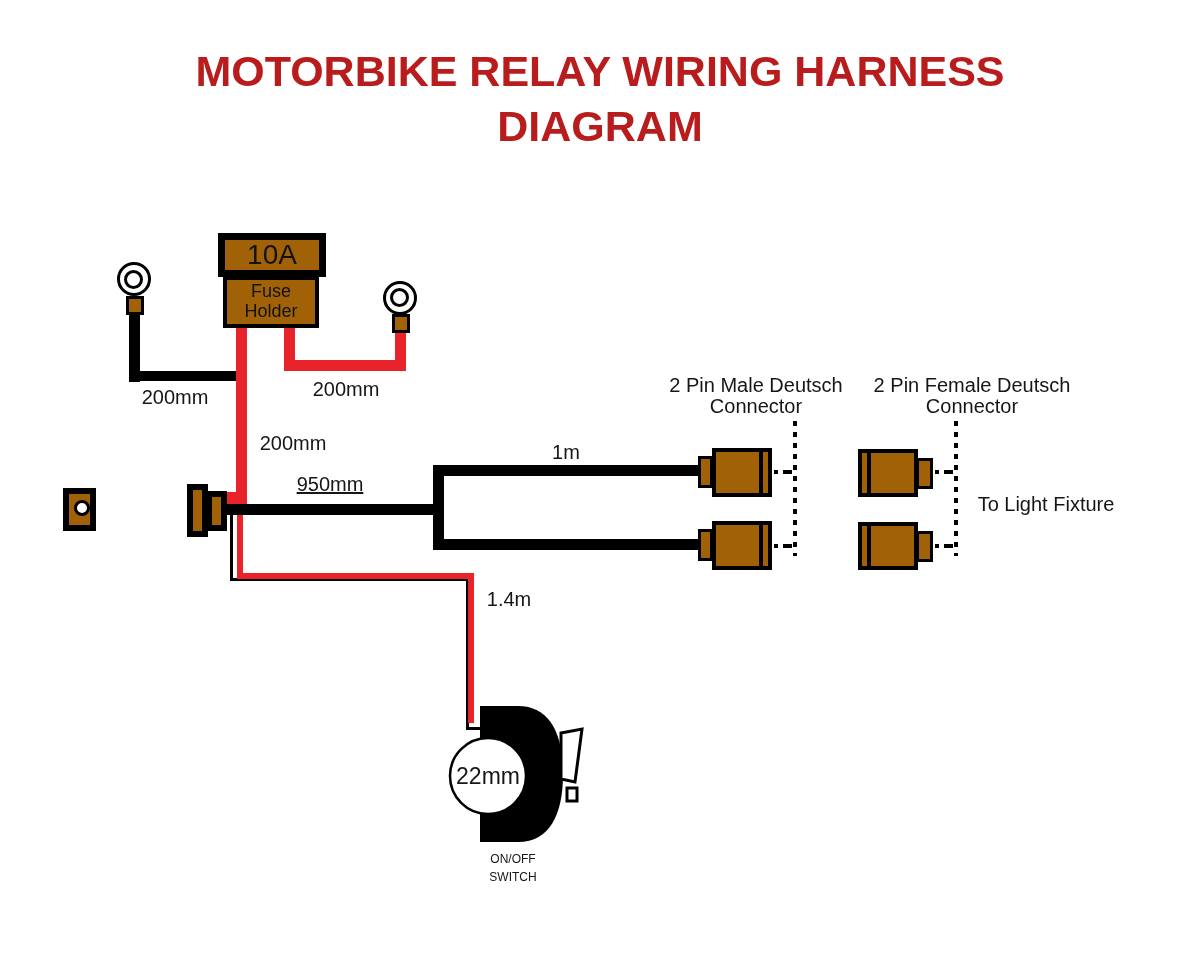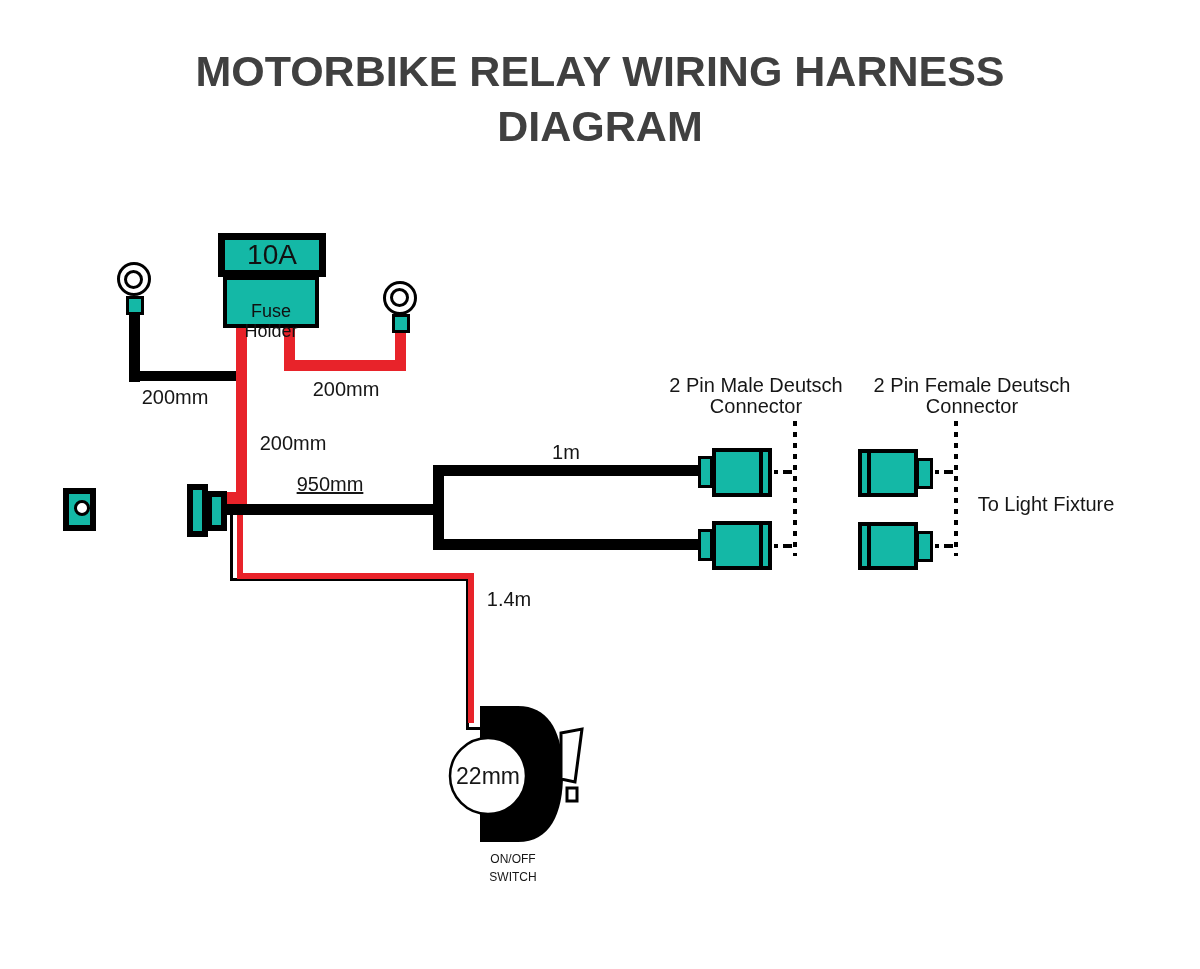--- a/index.html
+++ b/index.html
@@ -3,33 +3,33 @@
 <meta charset="utf-8">
 <style>
   html,body{margin:0;padding:0;background:#ffffff;}
   #canvas{
     position:relative;width:1200px;height:969px;background:#ffffff;overflow:hidden;
     font-family:"Liberation Sans",sans-serif;color:#111;
   }
   .abs{position:absolute;}
   .wire{position:absolute;background:#000;}
   .wire.red{background:var(--wire-red,#e8232a);}
-  .box{position:absolute;background:#14b8a6;border-style:solid;border-color:#000;box-sizing:border-box;}
+  .box{position:absolute;background:#a16207;border-style:solid;border-color:#000;box-sizing:border-box;}
   .circle{position:absolute;background:#fff;border:3px solid #000;border-radius:50%;box-sizing:border-box;}
   .lbl{position:absolute;font-size:20px;line-height:21px;color:#161616;text-align:center;}
   .title{
     position:absolute;left:0;top:44px;width:1200px;text-align:center;
-    font-size:43px;line-height:55px;font-weight:bold;color:#404040;letter-spacing:0px;
+    font-size:43px;line-height:55px;font-weight:bold;color:#b91c1c;letter-spacing:0px;
   }
   .vdash{position:absolute;width:4px;background:repeating-linear-gradient(to bottom,#000 0 5px,transparent 5px 11px);}
   .dashdot{position:absolute;width:18px;height:4px;background:linear-gradient(90deg,#000 0 4px,transparent 4px 9px,#000 9px 18px);}
   .innerline-r{position:absolute;top:0;bottom:0;right:5px;width:4px;background:#000;}
   .innerline-l{position:absolute;top:0;bottom:0;left:5px;width:4px;background:#000;}
   .fuse-rating{display:flex;align-items:center;justify-content:center;font-size:28px;}
-  .fuse-holder-txt{padding-top:21px;text-align:center;font-size:18px;line-height:20px;}
+  .fuse-holder-txt{padding-top:1px;text-align:center;font-size:18px;line-height:20px;}
   .relay-txt{padding-top:4px;text-align:center;font-size:19px;line-height:23px;}
 </style>
 </head>
 <body>
 
 <div id="canvas">
 
   <div class="title">
     <div>MOTORBIKE RELAY WIRING HARNESS</div>
     <div>DIAGRAM</div>

